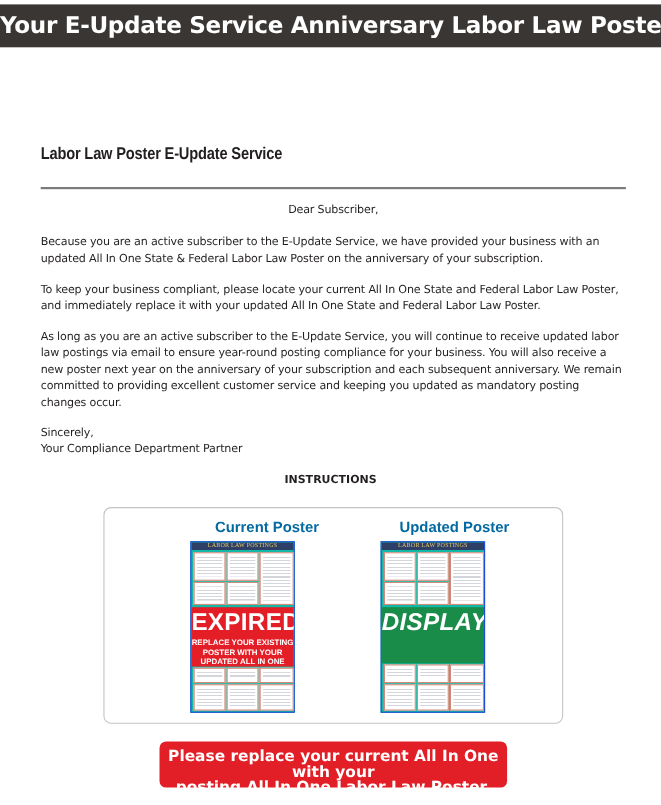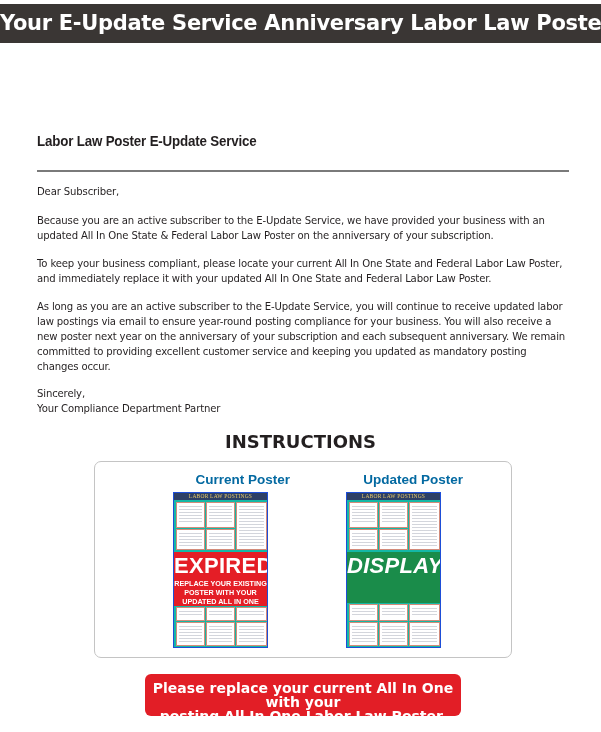--- a/index.html
+++ b/index.html
@@ -8,27 +8,27 @@
   .topbar { position:absolute; left:0; top:4px; width:601px; height:39px;
             background:#3a3634; color:#ffffff; font-family:"DejaVu Sans", sans-serif;
             font-weight:bold; font-size:21px; line-height:39px; text-align:center;
             letter-spacing:-0.3px; white-space:nowrap; }
   .letter-title { position:absolute; left:37px; top:132px; font-family:"Liberation Sans", sans-serif;
             font-weight:bold; font-size:15.5px; color:#231f20; transform:scaleX(0.86);
             transform-origin:left top; letter-spacing:-0.2px; white-space:nowrap; }
   .rule { position:absolute; left:37px; top:170px; width:532px; height:2px; background:#7a7a7a; }
   .para { position:absolute; left:37px; width:532px; font-family:"DejaVu Sans", sans-serif;
           font-size:10.1px; line-height:15px; color:#231f20; letter-spacing:-0.15px; }
-  .p-greeting { top:184px; }
+  .p-greeting { top:184px;text-align:center; }
   .p1 { top:213px; }
   .p2 { top:256px; }
   .p3 { top:299px; }
   .p-sign { top:386px; }
   .instructions-title { position:absolute; left:0; width:601px; top:431px; text-align:center;
-          font-family:"DejaVu Sans", sans-serif; font-weight:bold; font-size:18px; color:#231f20; }
+          font-family:"DejaVu Sans", sans-serif; font-weight:bold; font-size:10px; color:#231f20; }
   .instr-box { position:absolute; left:94px; top:461px; width:418px; height:197px;
           border:1.5px solid #c4c4c4; border-radius:7px; box-sizing:border-box; }
   .poster-label { position:absolute; width:140px; text-align:right; font-family:"Liberation Sans", sans-serif;
           font-weight:bold; font-size:13.5px; color:#0369a1; top:472px; }
   .poster { position:absolute; top:492px; width:95px; height:156px; background:#14b8a6;
           border:1px solid #1d4ed8; box-sizing:border-box; overflow:hidden; }
   .poster .ph { position:absolute; left:0; top:0; width:100%; height:7px; background:#2d3f66;
           color:#e8c96a; font-family:"Liberation Serif", serif; font-size:5.5px; line-height:7px;
           text-align:center; letter-spacing:0.2px; }
   .poster .cell { position:absolute; background:#ffffff; border:1px solid #d28b7a; box-sizing:border-box; }

